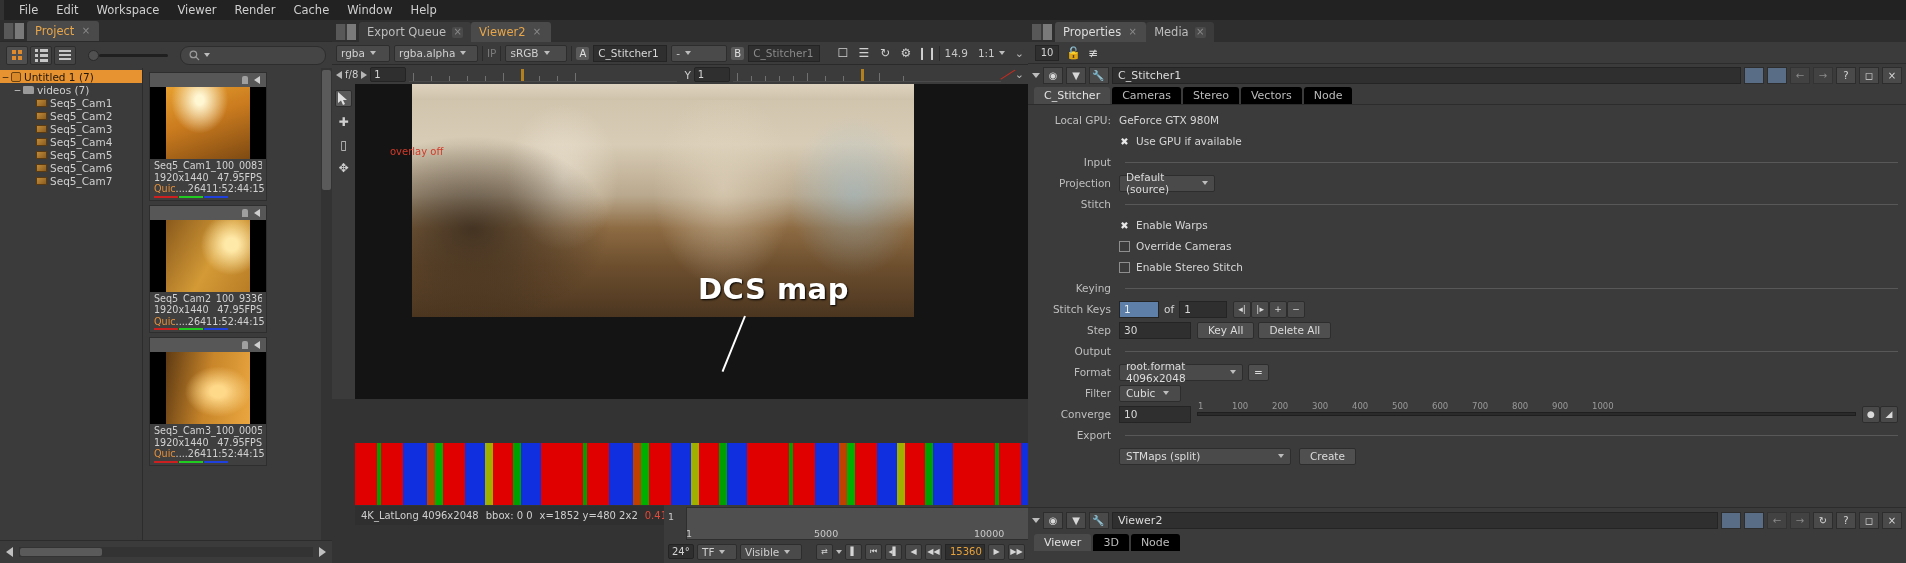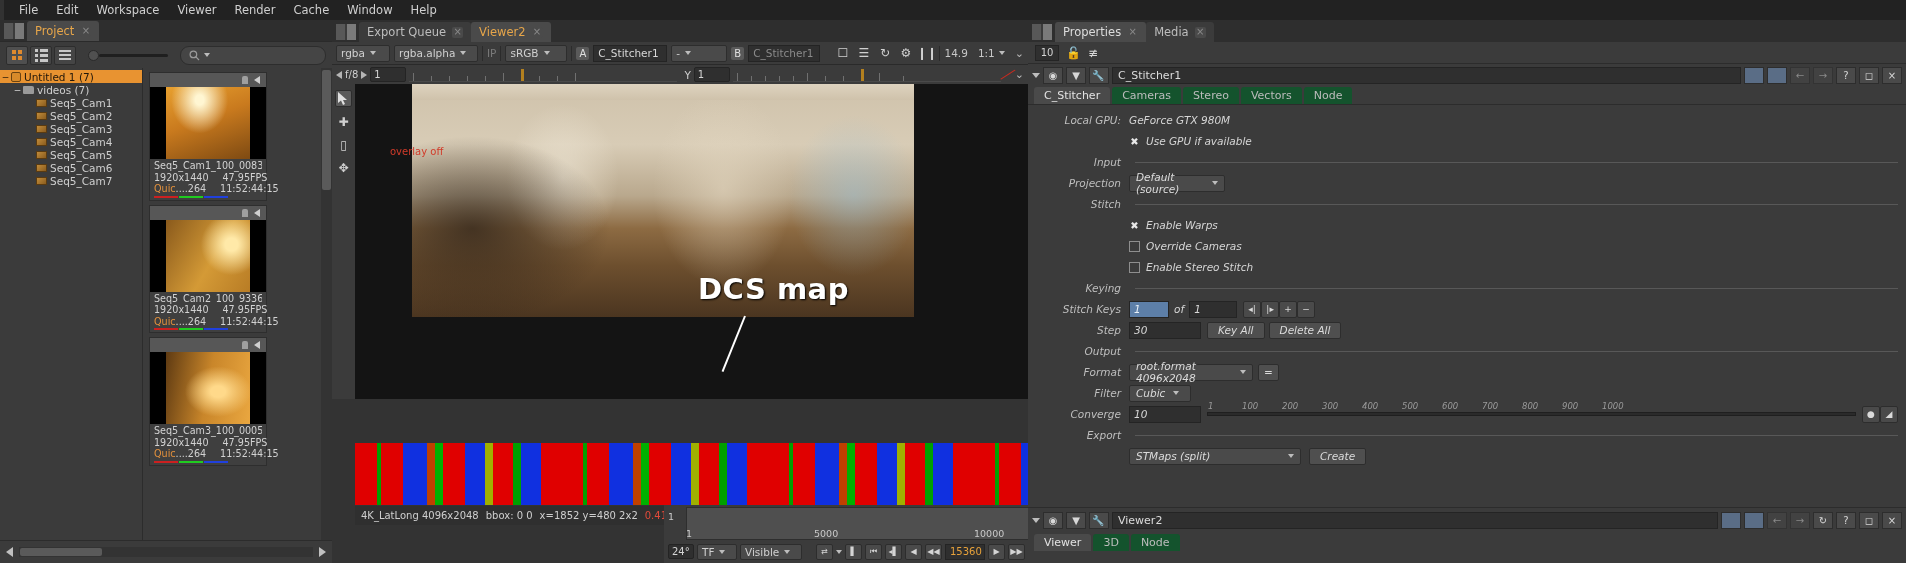--- a/index.html
+++ b/index.html
@@ -87,21 +87,21 @@
   .thumb-card { width:118px; margin:4px 0 0 6px; background:#000000; border:1px solid #2e2e2e; }
   .thumb-head { height:14px; background:#575757; display:flex; justify-content:flex-end;
     align-items:center; gap:6px; padding-right:6px; }
   .lock-ic { width:6px;height:8px;background:#9f9f9f;border-radius:2px 2px 0 0; }
   .snd-ic { width:0;height:0;border-style:solid;border-width:4px 6px 4px 0;
     border-color:transparent #cfcfcf transparent transparent; }
   .thumb-img { height:72px; background:#000; display:flex; justify-content:center; }
   .thumb-inner { width:84px; height:72px; }
   .thumb-meta { background:#3f3f3f; padding:1px 4px 2px 4px; font-size:9.6px; color:#d2d2d2;
     line-height:11.5px; }
-  .meta-row { display:flex; justify-content:space-between;gap:14px; }
+  .meta-row { display:flex; justify-content:space-between; }
   .meta-name { white-space:nowrap; overflow:hidden; }
   .codec { color:#d2d2d2; }
   .codec u { color:#e4913c; text-decoration:none; }
   .rgbbar { display:flex; gap:1px; margin-top:1px; }
   .rgbbar i { height:2px; width:24px; display:block; }
 
   .scroll-v { position:absolute; right:0; top:0; width:11px; height:100%; background:#333; }
   .scroll-v .thumb { position:absolute; left:1px; width:9px; background:#5a5a5a; border-radius:2px; }
 
   .proj-bottombar { height:22px; background:#3b3b3b; display:flex; align-items:center;
@@ -182,25 +182,25 @@
     font-size:10px; color:#d5d5d5; text-align:center; line-height:14px; }
   .node-header { height:21px; display:flex; align-items:center; gap:3px; padding:2px 4px 0 4px; }
   .nh-btn { width:20px; height:17px; background:#4a4a4a; border:1px solid #2d2d2d;
     display:flex; align-items:center; justify-content:center; color:#d8d8d8; font-size:10px; }
   .nh-name { flex:1; height:17px; background:#2f2f2f; border:1px solid #242424;
     color:#dcdcdc; font-size:11px; padding:0 5px; display:flex; align-items:center; }
   .nh-right { display:flex; gap:3px; align-items:center; }
 
   .ptabs { height:20px; display:flex; align-items:flex-end; gap:2px;
     padding-left:6px; border-bottom:1px solid #2c2c2c; background:#3b3b3b; }
-  .ptab { padding:2px 10px; font-size:11px; color:#bcbcbc; background:#14532d;
+  .ptab { padding:2px 10px; font-size:11px; color:#bcbcbc; background:#000000;
     border-radius:3px 3px 0 0; }
   .ptab.active { background:#4a4a4a; color:#e2e2e2; }
 
-  .prop-body { padding:6px 8px 0 16px;font-style:italic; }
+  .prop-body { padding:6px 8px 0 6px; }
   .prow { display:flex; align-items:center; min-height:18px; margin-bottom:3px; }
   .plabel { width:85px; text-align:right; padding-right:8px; font-size:10.5px; color:#bfbfbf; }
   .pvalue { font-size:10.5px; color:#d6d6d6; }
   .chk { width:11px; height:11px; border:1px solid #8e8e8e; background:#3b3b3b;
     display:inline-flex; align-items:center; justify-content:center; margin-right:6px; }
   .chk.on { color:#e8e8e8; font-size:10px; font-weight:bold; border-color:#3b3b3b;}
   .sectionline { flex:1; height:1px; background:#585858; margin-left:6px; }
   .pcombo { height:17px; background:#4a4a4a; border:1px solid #2d2d2d; border-radius:2px;
     display:inline-flex; align-items:center; padding:0 6px; gap:8px; font-size:10.5px; color:#dcdcdc; }
   .pinput { height:17px; background:#2f2f2f; border:1px solid #242424; color:#d8d8d8;

